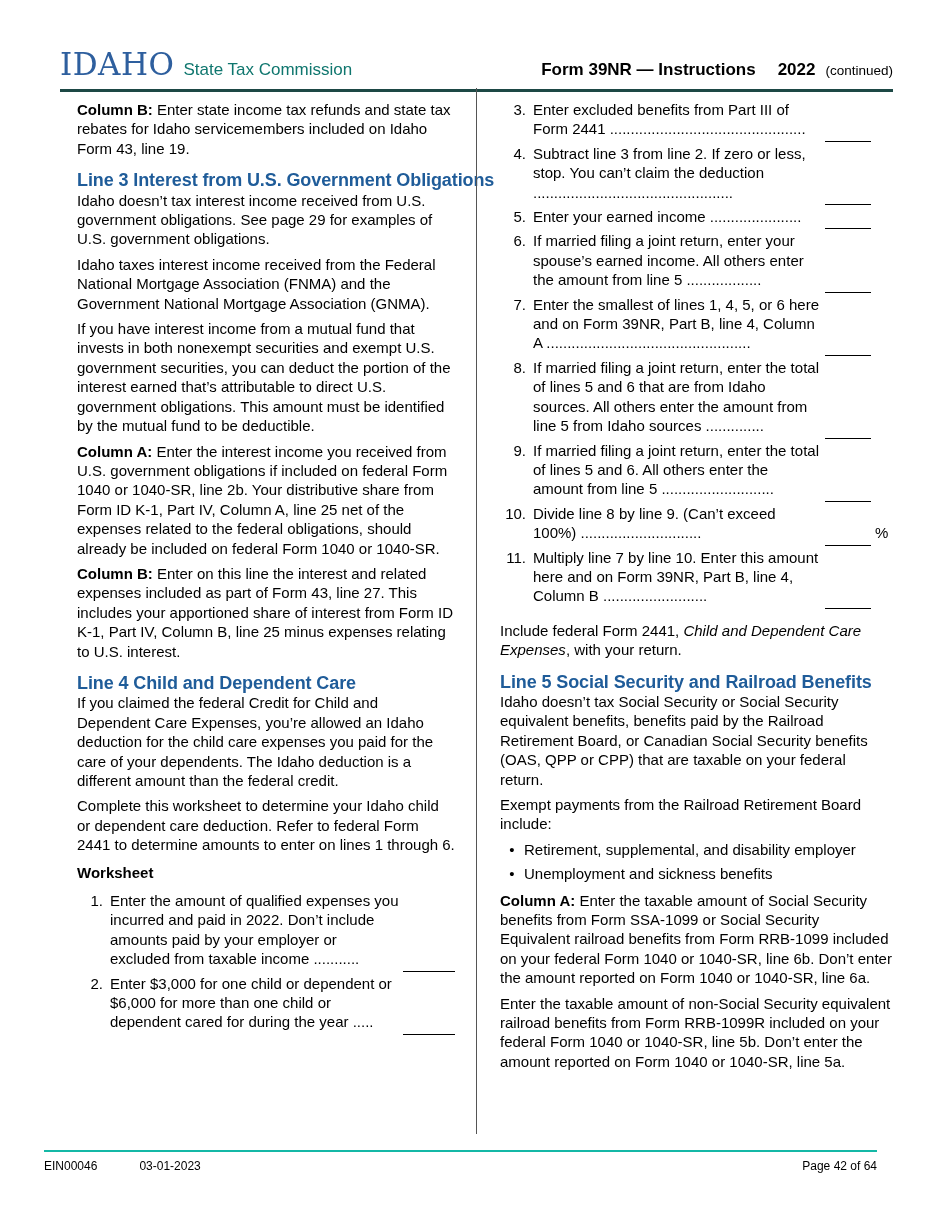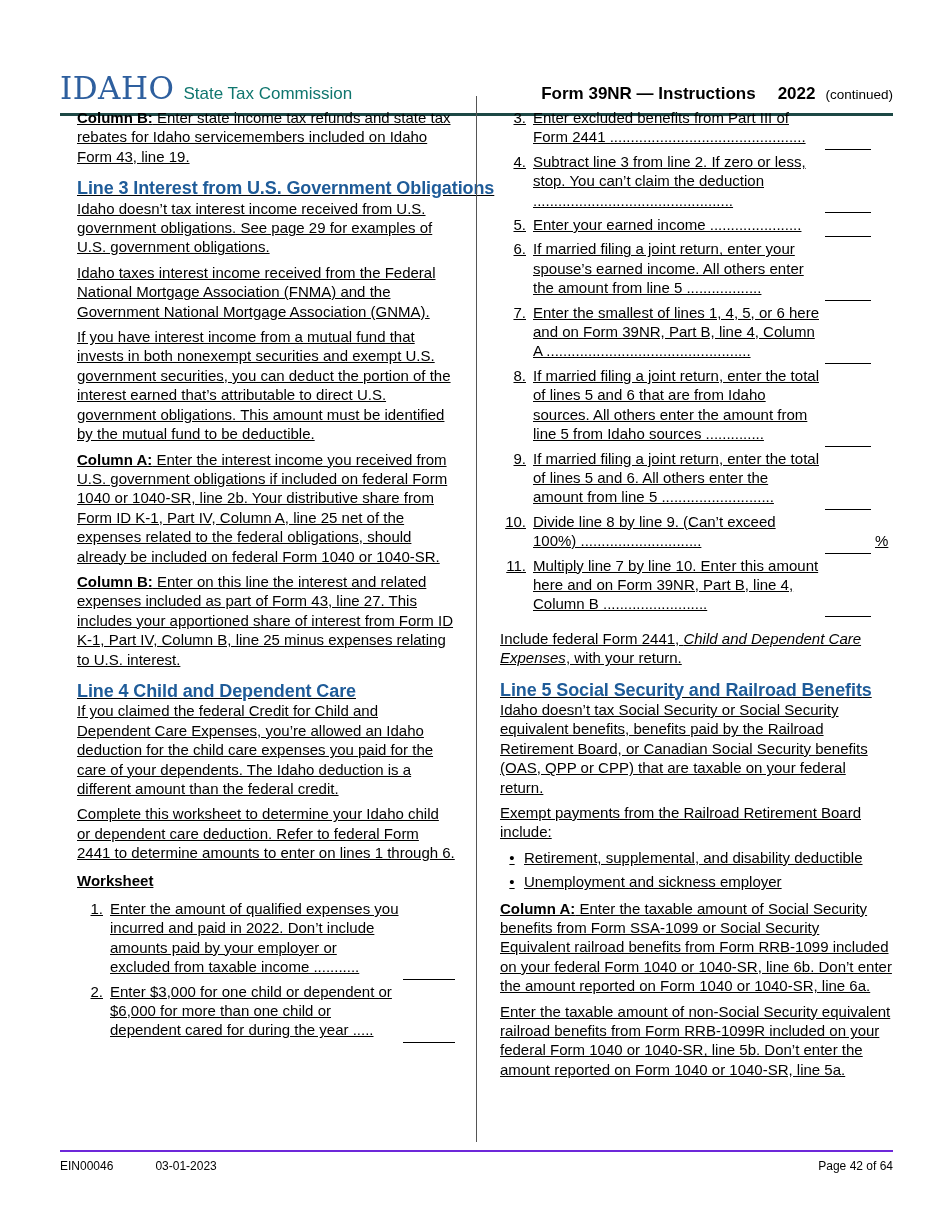--- a/index.html
+++ b/index.html
@@ -3,36 +3,36 @@
 <meta charset="utf-8">
 <style>
   * { margin:0; padding:0; box-sizing:border-box; }
   body { background:#ffffff; }
   .page {
     position:relative; width:950px; height:1230px; background:#fff;
     font-family:"Liberation Sans","DejaVu Sans",sans-serif; color:#000; overflow:hidden;
   }
   
   .header {
-    position:absolute; top:0; left:60px; width:833px; height:116px;
+    position:absolute; top:0; left:60px; width:833px; height:92px;
     display:flex; justify-content:space-between; align-items:flex-end;
     padding-bottom:9px; border-bottom:3px solid #1d4845;
   }
   .logo { display:flex; align-items:baseline; }
   .logo-idaho {
     font-family:"DejaVu Serif","Liberation Serif",serif;
     font-size:31px; color:#2e5f9e; letter-spacing:0.5px; line-height:1;
   }
   .logo-sub { font-size:17px; color:#0f766e; margin-left:9px; }
   .doc-title { display:flex; align-items:baseline;margin-left:24px; }
   .title-main { font-size:17px; font-weight:bold; }
   .title-year { font-size:17px; font-weight:bold; margin-left:22px; }
   .title-cont { font-size:13.5px; margin-left:10px; }
   
-  .content { position:absolute; top:96px; left:60px; width:833px; display:flex; min-height:1046px;text-decoration:underline; }
+  .content { position:absolute; top:88px; left:60px; width:833px; display:flex; min-height:1046px; }
   .col { font-size:15px; line-height:19.4px; }
   .col-left  { width:416px; padding:12px 21px 0 17px; }
   .vdivider  { width:1px; background:#555; }
   .col-right { width:416px; padding:12px 0 0 23px; }
   p.para { margin-bottom:6px; }
   .b { font-weight:bold; }
   .i { font-style:italic; }
   h3.sec {
     color:#1f5c99; font-size:18px; letter-spacing:-0.1px; line-height:19.4px;
     margin-top:13px; margin-bottom:0; white-space:nowrap;
@@ -49,22 +49,22 @@
   .col-right .ws-blank { margin-right:22px; }
   .col-right .ws-item.has-suffix .ws-blank { margin-right:4px; }
   .ws-suffix { flex:none; width:18px; }
   .include-para { margin:15px 0 6px 0; }
   .bullets { margin:1px 0 7px 0; }
   .bullet-row { display:flex; margin-bottom:5px; }
   .bullet-glyph { flex:none; width:24px; text-align:center; }
   .bullet-text { flex:1; }
   
   .footer {
-    position:absolute; top:1150px; left:60px; width:833px;
-    border-top:2px solid #6d28d9; padding-top:7px;
+    position:absolute; top:1150px; left:44px; width:833px;
+    border-top:2px solid #14b8a6; padding-top:7px;
     display:flex; justify-content:space-between; font-size:12px;
   }
   .footer-left { display:flex; }
   .footer-date { margin-left:42px; }
 </style>
 </head>
 <body>
 
 <div class="page">
 
@@ -162,25 +162,25 @@
 
       <p class="para include-para"><span>Include federal Form 2441, </span><span class="i">Child and Dependent Care Expenses</span><span>, with your return.</span></p>
 
       <h3 class="sec">Line 5 Social Security and Railroad Benefits</h3>
       <p class="para">Idaho doesn’t tax Social Security or Social Security equivalent benefits, benefits paid by the Railroad Retirement Board, or Canadian Social Security benefits (OAS, QPP or CPP) that are taxable on your federal return.</p>
       <p class="para">Exempt payments from the Railroad Retirement Board include:</p>
 
       <div class="bullets">
         <div class="bullet-row">
           <span class="bullet-glyph">•</span>
-          <span class="bullet-text">Retirement, supplemental, and disability deductible</span>
+          <span class="bullet-text">Retirement, supplemental, and disability employer</span>
         </div>
         <div class="bullet-row">
           <span class="bullet-glyph">•</span>
-          <span class="bullet-text">Unemployment and sickness employer</span>
+          <span class="bullet-text">Unemployment and sickness benefits</span>
         </div>
       </div>
 
       <p class="para"><span class="b">Column A:</span><span> Enter the taxable amount of Social Security benefits from Form SSA-1099 or Social Security Equivalent railroad benefits from Form RRB-1099 included on your federal Form 1040 or 1040-SR, line 6b. Don’t enter the amount reported on Form 1040 or 1040-SR, line 6a.</span></p>
       <p class="para">Enter the taxable amount of non-Social Security equivalent railroad benefits from Form RRB-1099R included on your federal Form 1040 or 1040-SR, line 5b. Don’t enter the amount reported on Form 1040 or 1040-SR, line 5a.</p>
     </div>
   </div>
 
   <div class="footer">
     <div class="footer-left">

